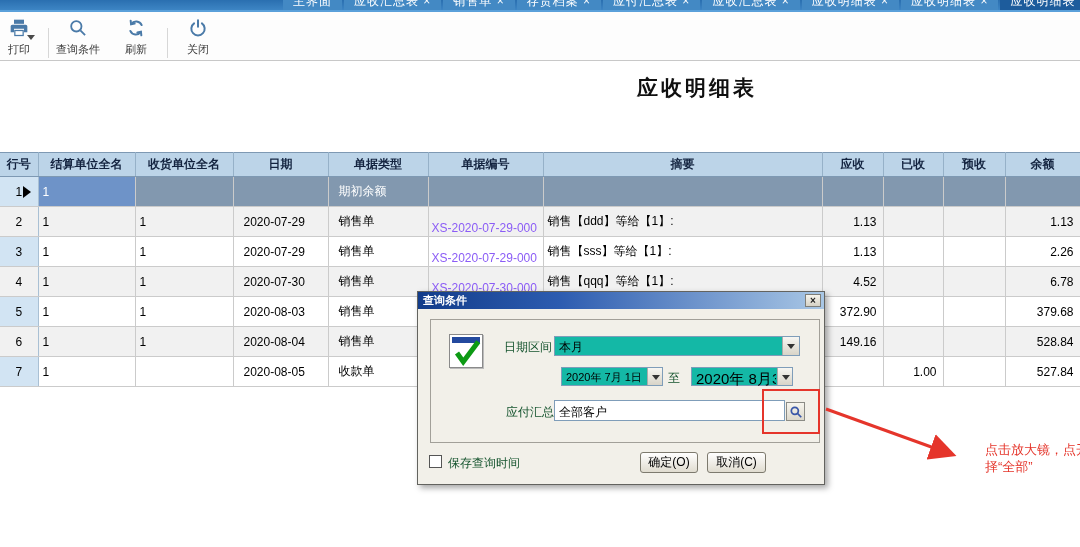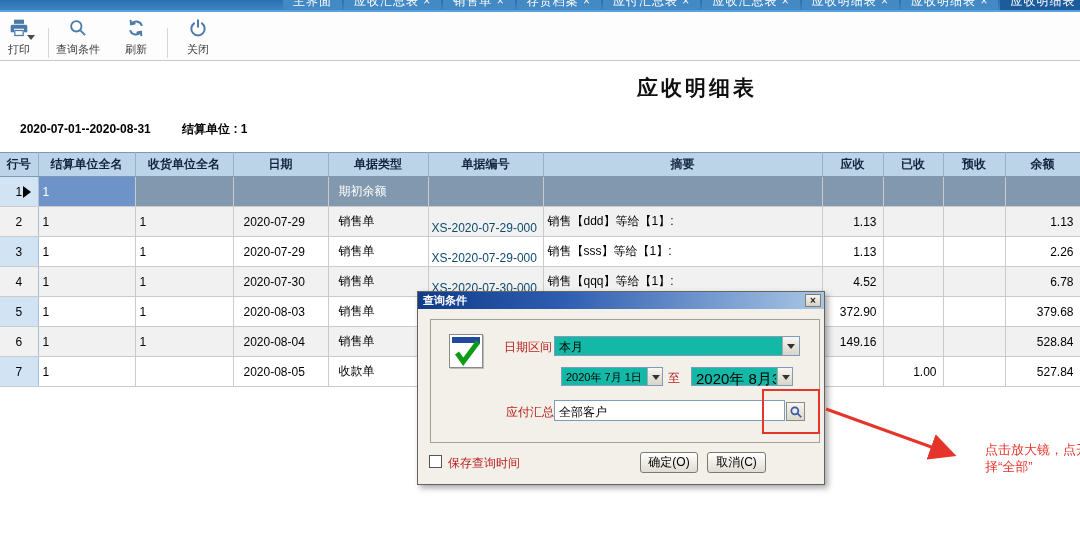--- a/index.html
+++ b/index.html
@@ -42,41 +42,41 @@
   .grid td { height:30px; background:#fff; border-right:1px solid #cbcbcb;
              border-bottom:1px solid #cbcbcb; overflow:hidden; white-space:nowrap;
              padding:0 4px; color:#000; }
   .grid tr.shade td { background:#f1f1f1; }
   .grid .row-opening td { background:#8298af; color:#fff; }
   .grid td.cell-selected { background:#6e93c8; color:#fff; }
   .grid td.cell-num-col { background:#d2e4f3; color:#000; text-align:center;
                           border-right:1px solid #a9c0d4; position:relative; }
   .grid td.amt { text-align:right; padding-right:6px; }
   .grid td.c-2, .grid td.c-3 { padding-left:10px; }
-  .grid td.doclink { color:#0c4a6e; padding:12px 0 0 3px; cursor:pointer;margin-top:43px; }
+  .grid td.doclink { color:#8b5cf6; padding:12px 0 0 3px; cursor:pointer;margin-top:43px; }
   .row-marker { position:absolute; right:1px; top:9px; width:0; height:0;
                 border:6px solid transparent; border-left:8px solid #000; }
 
   
   .dialog { position:absolute; left:417px; top:291px; width:408px; height:194px;
             background:#f2f0e9; border:1px solid #63635f; box-shadow:3px 3px 6px rgba(0,0,0,.35); }
   .dlg-title { position:absolute; left:0; top:0; width:100%; height:17px;
                background:linear-gradient(90deg,#123c8a 0%,#2d5cb0 35%,#a9c7e5 100%);
                color:#fff; font-size:11px; font-weight:bold; line-height:17px; padding-left:5px; }
   .dlg-close { position:absolute; right:3px; top:2px; width:16px; height:13px;
                background:linear-gradient(#f6f4ed,#d6d2c5); border:1px solid #7e7e78;
                font-size:10px; font-weight:bold; line-height:11px; text-align:center;
                color:#222; cursor:pointer; }
   .dlg-group { position:absolute; left:12px; top:27px; width:390px; height:124px;
                border:1px solid #a2a099; background:transparent; }
   .chk-icon { position:absolute; left:31px; top:42px; width:34px; height:34px;
               background:#fff; border:1px solid #8a8a8a; box-shadow:inset 1px 1px 0 #fff, 1px 1px 0 #bbb; }
   .chk-icon .bar { position:absolute; left:2px; top:2px; right:2px; height:6px; background:#23499e; }
   .chk-icon svg { position:absolute; left:1px; top:3px; }
-  .dlg-label { position:absolute; font-size:12px; color:#b91c1c; white-space:nowrap; }
+  .dlg-label { position:absolute; font-size:12px; color:#14532d; white-space:nowrap; }
   .combo { position:absolute; background:#14b8a6; border:1px solid #7f9db9; font-size:12px; }
   .combo .val { position:absolute; left:4px; top:2px; right:18px; overflow:hidden; white-space:nowrap; }
   .combo .arrow-btn { position:absolute; right:0; top:0; bottom:0; width:17px;
                       background:linear-gradient(#f7f6f2,#d8d4c8); border-left:1px solid #aaa; cursor:pointer; }
   .combo .arrow-btn:after { content:""; position:absolute; left:4px; top:7px; width:0; height:0;
                       border:4px solid transparent; border-top:5px solid #333; }
   .dlg-input { position:absolute; background:#fff; border:1px solid #7f9db9; font-size:12px;
                padding:3px 4px 0 4px; overflow:hidden; white-space:nowrap; }
   .mag-btn { position:absolute; left:368px; top:110px; width:19px; height:19px;
              background:linear-gradient(#f7f5ee,#dcd8cc); border:1px solid #8b8b85;
@@ -173,24 +173,20 @@
         <svg width="20" height="20" viewBox="0 0 24 24" fill="none" stroke="#4a7aa8" stroke-width="2.4" stroke-linecap="round">
           <path d="M7.3 6.4a8 8 0 1 0 9.4 0"></path>
             <line x1="12" y1="2.6" x2="12" y2="10.5"></line>
         </svg>
       </span>
       <span>关闭</span>
     </div>
   </div>
 
   <div class="report-title">应收明细表</div>
-  <div class="info-line">
-    <span>2020-07-01--2020-08-31</span><span class="gap"></span>
-    <span>结算单位 : 1</span>
-  </div>
 
   <table class="grid">
     <colgroup>
       <col style="width:38px">
         <col style="width:97px">
         <col style="width:98px">
         <col style="width:95px">
       <col style="width:100px">
         <col style="width:115px">
         <col style="width:279px">

